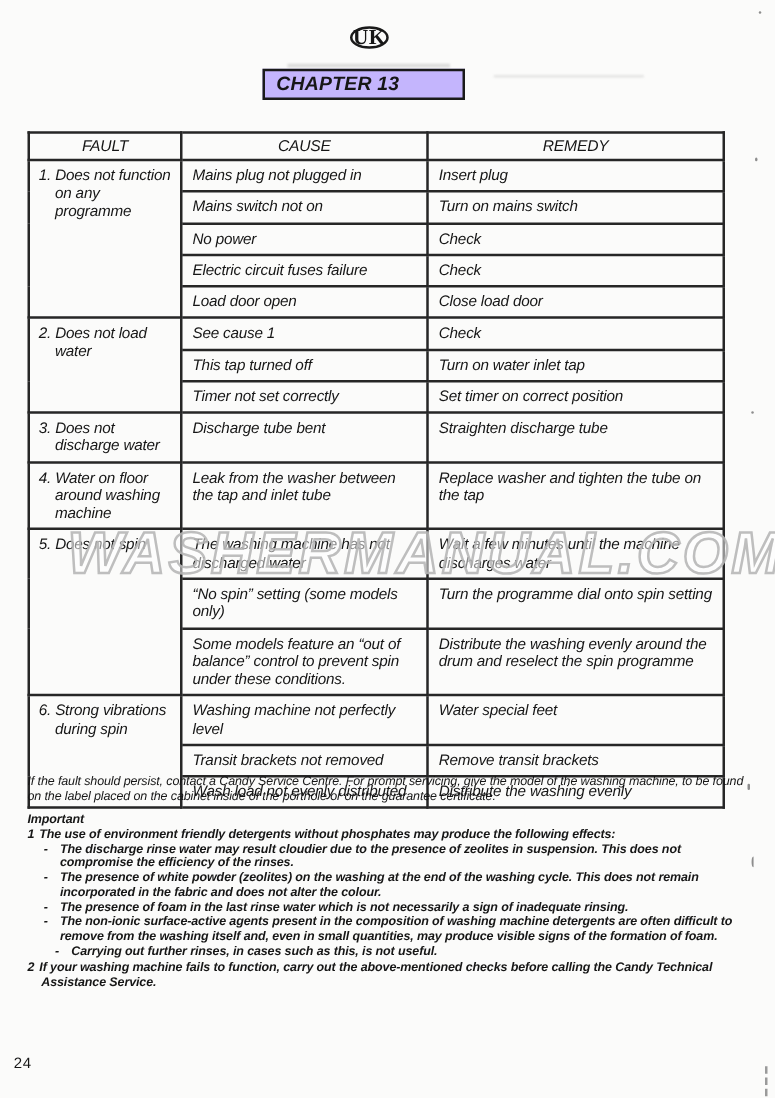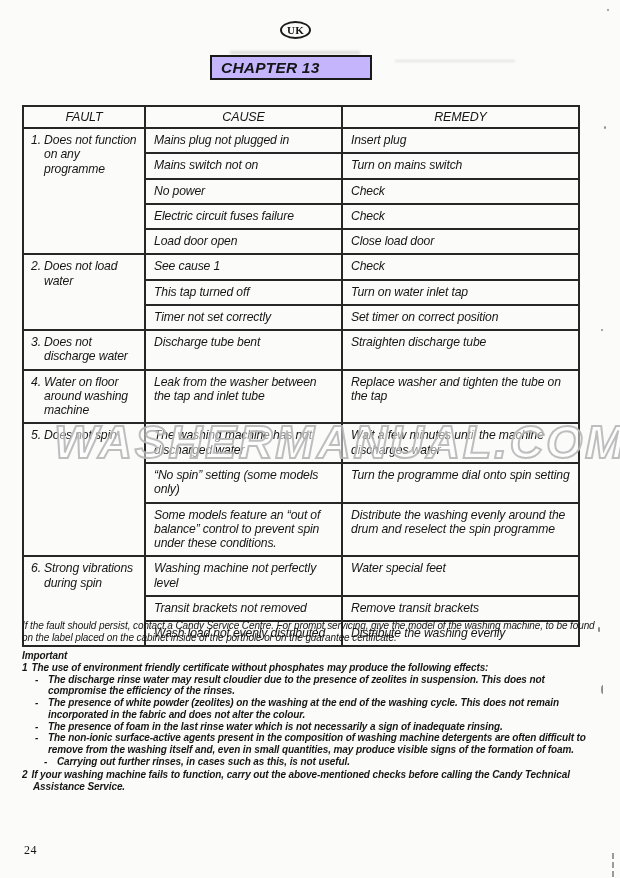--- a/index.html
+++ b/index.html
@@ -14,21 +14,21 @@
   }
   .page { position: absolute; inset: 0; }
 
   
   .uk-badge {
     position: absolute; left: 280px; top: 21px;
     width: 31px; height: 18px;
     border: 2px solid #1a1a1a; border-radius: 50%;
     display: flex; align-items: center; justify-content: center;
     font-family: "Liberation Serif", serif;
-    font-weight: bold; font-size: 11px; letter-spacing: 0.3px;
+    font-weight: bold; font-size: 17px; letter-spacing: 0.3px;
   }
 
   
   .chapter-box {
     position: absolute; left: 210px; top: 55px;
     width: 162px; height: 25px;
     border: 2px solid #1a1a1a; background: #c4b5fd;
     display: flex; align-items: center;
     padding-left: 9px;
   }
@@ -81,22 +81,22 @@
   .important-label { display: block; }
   .num-item { padding-left: 11px; text-indent: -11px; }
   .num-item .inum { padding-right: 4px; }
   .bullet { display: flex; padding-left: 13px; }
   .bullet .dash { flex: none; width: 13px; }
   .bullet.deep { padding-left: 22px; }
   .num-item.second { margin-top: 2px; }
 
   
   .page-number {
-    position: absolute; left: 24px; top: 843px;
-    font-size: 12px; letter-spacing: 0.5px; font-family: Liberation Serif, serif;
+    position: absolute; left: 11px; top: 843px;
+    font-size: 12px; letter-spacing: 0.5px;
   }
 
   
   .artifact { position: absolute; background: #8d8d8d; border-radius: 50%; }
   .a1 { left: 607px; top: 9px;  width: 2px; height: 2px; }
   .a2 { left: 604px; top: 126px; width: 2px; height: 3px; }
   .a3 { left: 601px; top: 329px; width: 2px; height: 2px; }
   .a4 { left: 598px; top: 627px; width: 2px; height: 5px; border-radius: 1px; }
   .a5 { left: 601px; top: 685px; width: 4px; height: 9px; background: none;
         border-left: 2px solid #8d8d8d; border-radius: 50% 0 0 50%; }
@@ -227,21 +227,21 @@
     </tbody>
   </table>
 
   <div class="watermark">WASHERMANUAL.COM</div>
 
   <div class="notes">
     <div class="persist">If the fault should persist, contact a Candy Service Centre. For prompt servicing, give the model of the washing machine, to be found on the label placed on the cabinet inside of the porthole or on the guarantee certificate.</div>
     <div class="bold-block">
       <span class="important-label">Important</span>
       <div class="num-item">
-        <span class="inum">1</span><span>The use of environment friendly certificate without phosphates may produce the following effects:</span>
+        <span class="inum">1</span><span>The use of environment friendly detergents without phosphates may produce the following effects:</span>
       </div>
       <div class="bullet">
         <span class="dash">-</span>
         <span class="btext">The discharge rinse water may result cloudier due to the presence of zeolites in suspension. This does not compromise the efficiency of the rinses.</span>
       </div>
       <div class="bullet">
         <span class="dash">-</span>
         <span class="btext">The presence of white powder (zeolites) on the washing at the end of the washing cycle. This does not remain incorporated in the fabric and does not alter the colour.</span>
       </div>
       <div class="bullet">

